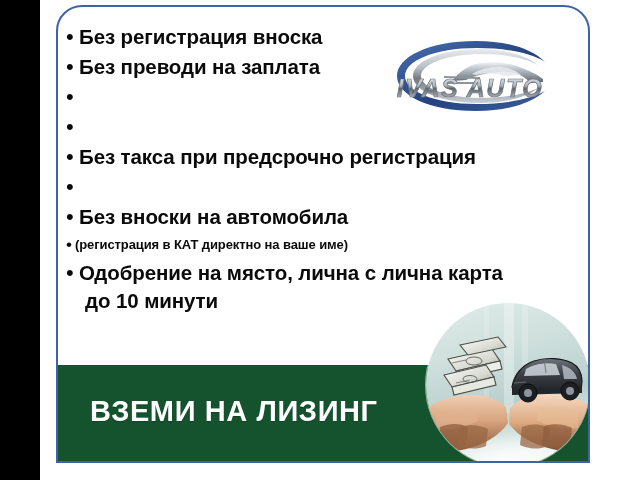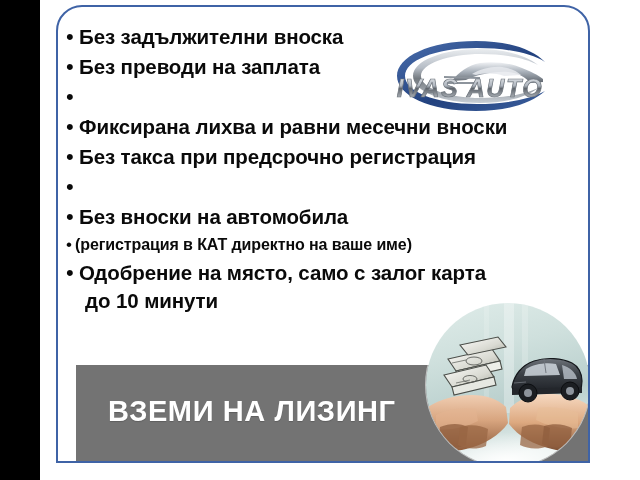--- a/index.html
+++ b/index.html
@@ -82,21 +82,21 @@
   .bullet-text {
     color: #0a0a0a;
     font-weight: bold;
     letter-spacing: -0.1px;
   }
   .big .bullet-text {
     font-size: 20.5px;
     line-height: 27px;
   }
   .small .bullet-text {
-    font-size: 16px;
+    font-size: 13px;
     line-height: 24px;
   }
   .bullet-row.two-line {
     height: 56px;
   }
   .two-line .bullet-text {
     line-height: 28px;
   }
   .cont-indent { display:block; padding-left: 6px; }
 
@@ -121,25 +121,25 @@
     border-radius: 50%;
     overflow: hidden;
     z-index: 5;
     box-shadow: 0 0 0 1px rgba(255,255,255,0.55);
   }
   .photo-circle svg { display:block; }
 
   
   .banner {
     position: absolute;
-    left: 18px;
+    left: 0;
     top: 358px;
     width: 100%;
     height: 100px;
-    background: #737373;
+    background: #14532d;
     z-index: 4;
     text-decoration: underline;
   }
   .banner-title {
     position: absolute;
     left: 32px;
     top: 30px;
     color: #ffffff;
     font-size: 29px;
     font-weight: bold;
@@ -200,35 +200,34 @@
         <path d="M64 42 L100 43 M66 48 L96 48" stroke="#8d949c" stroke-width="2.2" fill="none"></path>
 
         <text x="90" y="62" text-anchor="middle" font-family="'Liberation Sans', sans-serif" font-size="25" font-weight="bold" font-style="italic" letter-spacing="1.5" fill="url(#txtGrad)" stroke="#6e757d" stroke-width="0.7">IVAS AUTO</text>
       </svg>
     </div>
 
     <div class="bullets">
 
       <div class="bullet-row big">
         <span class="bullet-dot">•</span>
-        <span class="bullet-text">Без задължителни вноска</span>
+        <span class="bullet-text">Без регистрация вноска</span>
       </div>
 
       <div class="bullet-row big">
         <span class="bullet-dot">•</span>
         <span class="bullet-text">Без преводи на заплата</span>
       </div>
 
       <div class="bullet-row big">
         <span class="bullet-dot">•</span>
       </div>
 
       <div class="bullet-row big">
         <span class="bullet-dot">•</span>
-        <span class="bullet-text">Фиксирана лихва и равни месечни вноски</span>
       </div>
 
       <div class="bullet-row big">
         <span class="bullet-dot">•</span>
         <span class="bullet-text">Без такса при предсрочно регистрация</span>
       </div>
 
       <div class="bullet-row big">
         <span class="bullet-dot">•</span>
       </div>
@@ -239,21 +238,21 @@
       </div>
 
       <div class="bullet-row small">
         <span class="bullet-dot">•</span>
         <span class="bullet-text">(регистрация в КАТ директно на ваше име)</span>
       </div>
 
       <div class="bullet-row big two-line">
         <span class="bullet-dot">•</span>
         <span class="bullet-text">
-          <span>Одобрение на място, само с залог карта</span>
+          <span>Одобрение на място, лична с лична карта</span>
           <span class="cont-indent">до 10 минути</span>
         </span>
       </div>
 
     </div>
 
     <div class="banner">
       <div class="banner-title">ВЗЕМИ НА ЛИЗИНГ</div>
     </div>
 

